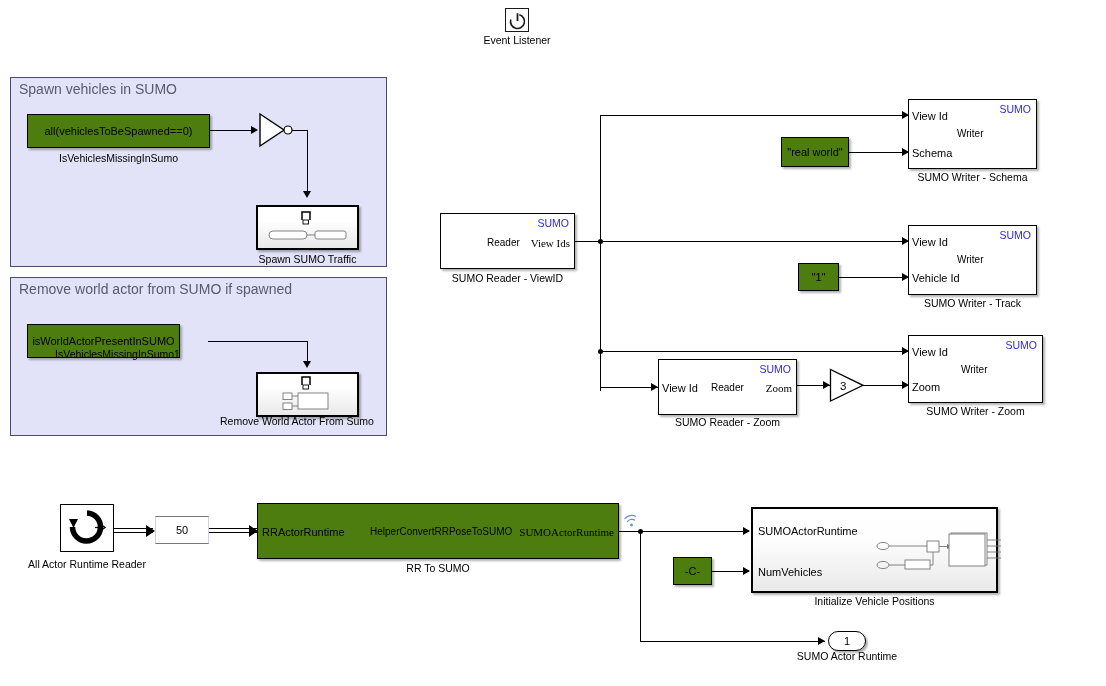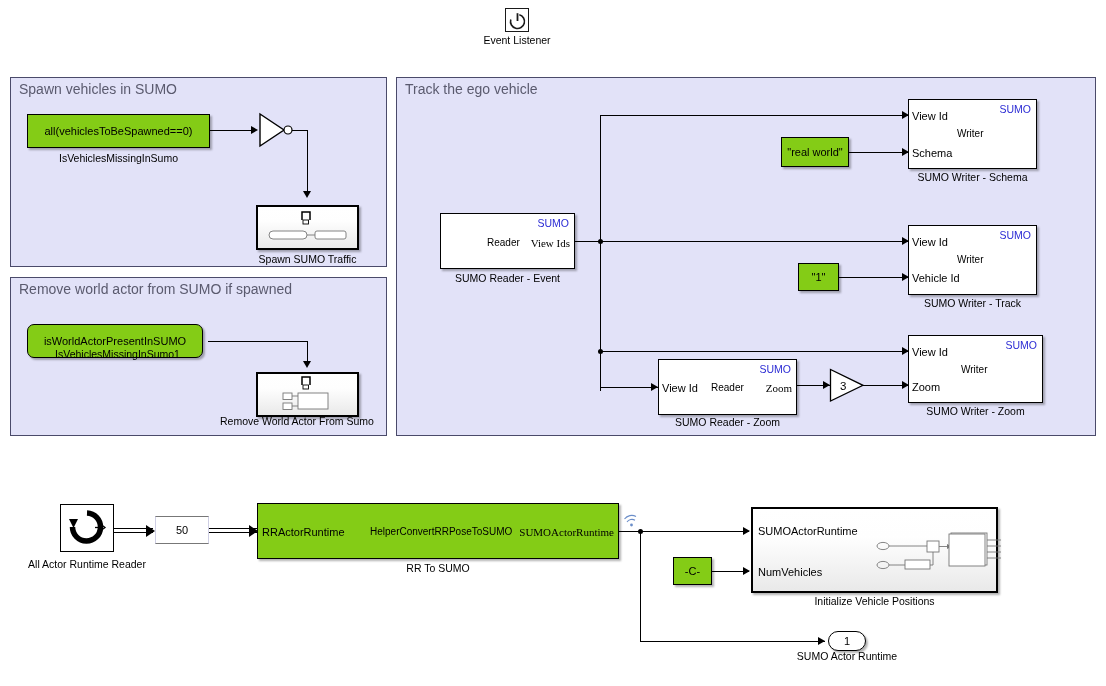--- a/index.html
+++ b/index.html
@@ -6,21 +6,21 @@
   body{width:1106px;height:686px;position:relative;overflow:hidden;
        font-family:"Liberation Sans","DejaVu Sans",sans-serif;
        -webkit-font-smoothing:antialiased;color:#000;}
   #canvas{position:absolute;left:0;top:0;width:1106px;height:686px;}
 
   
   .area{position:absolute;background:#e2e2f8;border:1px solid #4a4a6a;box-sizing:border-box;}
   .area-title{position:absolute;left:8px;top:3px;font-size:14px;color:#5a5a6e;white-space:nowrap;}
 
   
-  .blk{position:absolute;box-sizing:border-box;background:#84cc16;border:1px solid #000;
+  .blk{position:absolute;box-sizing:border-box;background:#4d7c0f;border:1px solid #000;
        box-shadow:2px 2px 2px rgba(0,0,0,.30);}
   .blk .c{position:absolute;left:0;right:0;top:50%;transform:translateY(-50%);
           text-align:center;font-size:11px;line-height:13px;}
   .lbl{position:absolute;font-size:10.5px;color:#000;text-align:center;white-space:nowrap;}
 
   
   .sub{position:absolute;box-sizing:border-box;border:2.5px solid #000;
        background:linear-gradient(180deg,#ffffff 0%,#fefefe 35%,#e9e9e9 100%);
        box-shadow:2px 2px 2px rgba(0,0,0,.30);}
 
@@ -105,21 +105,21 @@
       <line x1="49" y1="28" x2="58" y2="28" stroke="#777" stroke-width="0.9"></line>
       <rect x="57" y="24" width="31" height="8" rx="2" fill="#fff" stroke="#777" stroke-width="0.9"></rect>
     </svg>
   </div>
   <div class="lbl" style="left:236px;top:253px;width:143px;">Spawn SUMO Traffic</div>
 
   <div class="area" style="left:10px;top:277px;width:377px;height:159px;">
     <div class="area-title">Remove world actor from SUMO if spawned</div>
   </div>
 
-  <div class="blk" style="left:27px;top:324px;width:176px;height:34px;border-radius:7px;">
+  <div class="blk" style="left:27px;top:324px;width:153px;height:34px;">
     <div class="c">isWorldActorPresentInSUMO</div>
   </div>
   <div class="lbl" style="left:27px;top:348px;width:181px;">IsVehiclesMissingInSumo1</div>
 
   <div class="w wh" style="left:208px;top:341px;width:100px;"></div>
   <div class="w wv" style="left:307px;top:341px;height:21px;"></div>
   <div class="arrD" style="left:303px;top:361px;"></div>
 
   <div class="sub" style="left:256px;top:372px;width:103px;height:45px;">
     <svg width="99" height="41" style="position:absolute;left:0;top:0;">
@@ -127,30 +127,27 @@
       <rect x="45" y="11" width="5.5" height="4" fill="none" stroke="#000" stroke-width="0.9"></rect>
       <rect x="25" y="19" width="9" height="6.5" fill="#fff" stroke="#777" stroke-width="0.9"></rect>
       <rect x="25" y="29" width="9" height="6.5" fill="#fff" stroke="#777" stroke-width="0.9"></rect>
       <line x1="34" y1="22" x2="41" y2="22" stroke="#777" stroke-width="0.9"></line>
       <line x1="34" y1="32" x2="41" y2="32" stroke="#777" stroke-width="0.9"></line>
       <rect x="40" y="19" width="30" height="16" fill="#fff" stroke="#777" stroke-width="0.9"></rect>
     </svg>
   </div>
   <div class="lbl" style="left:220px;top:415px;width:143px;">Remove World Actor From Sumo</div>
 
-  <div class="area" style="left:396px;top:77px;width:700px;height:359px;">
-    <div class="area-title">Track the ego vehicle</div>
-  </div>
 
   <div class="sumoblk" style="left:440px;top:213px;width:135px;height:56px;">
     <div class="sumotag">SUMO</div>
     <div class="mid" style="left:46px;top:23px;">Reader</div>
     <div class="pin r" style="top:23px;">View Ids</div>
   </div>
-  <div class="lbl" style="left:440px;top:272px;width:135px;">SUMO Reader - Event</div>
+  <div class="lbl" style="left:440px;top:272px;width:135px;">SUMO Reader - ViewID</div>
 
   <div class="w wh" style="left:575px;top:241px;width:334px;"></div>
   <div class="dot" style="left:598px;top:238.5px;"></div>
   <div class="w wv" style="left:600px;top:115px;height:276px;"></div>
   <div class="dot" style="left:598px;top:348.5px;"></div>
 
   <div class="w wh" style="left:600px;top:115px;width:309px;"></div>
   <div class="arrR" style="left:902px;top:110.5px;"></div>
   <div class="arrR" style="left:902px;top:236.5px;"></div>
 

